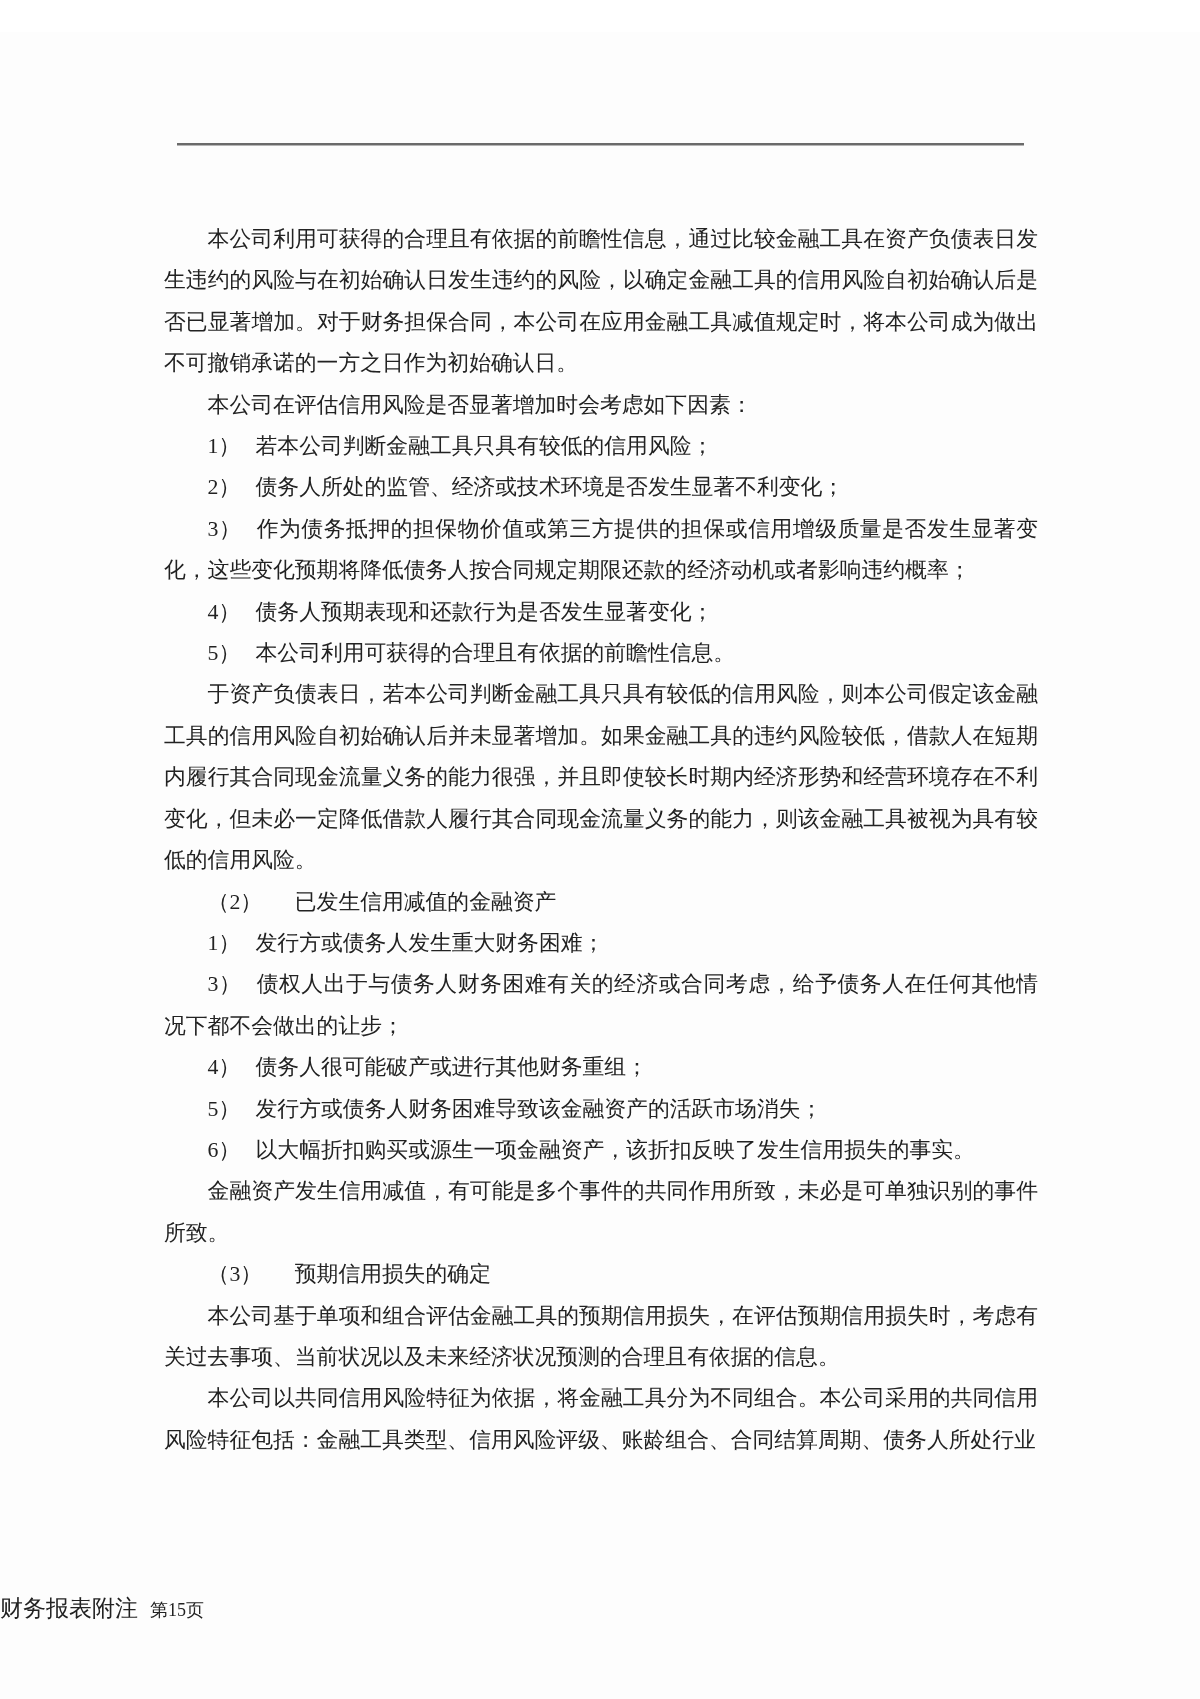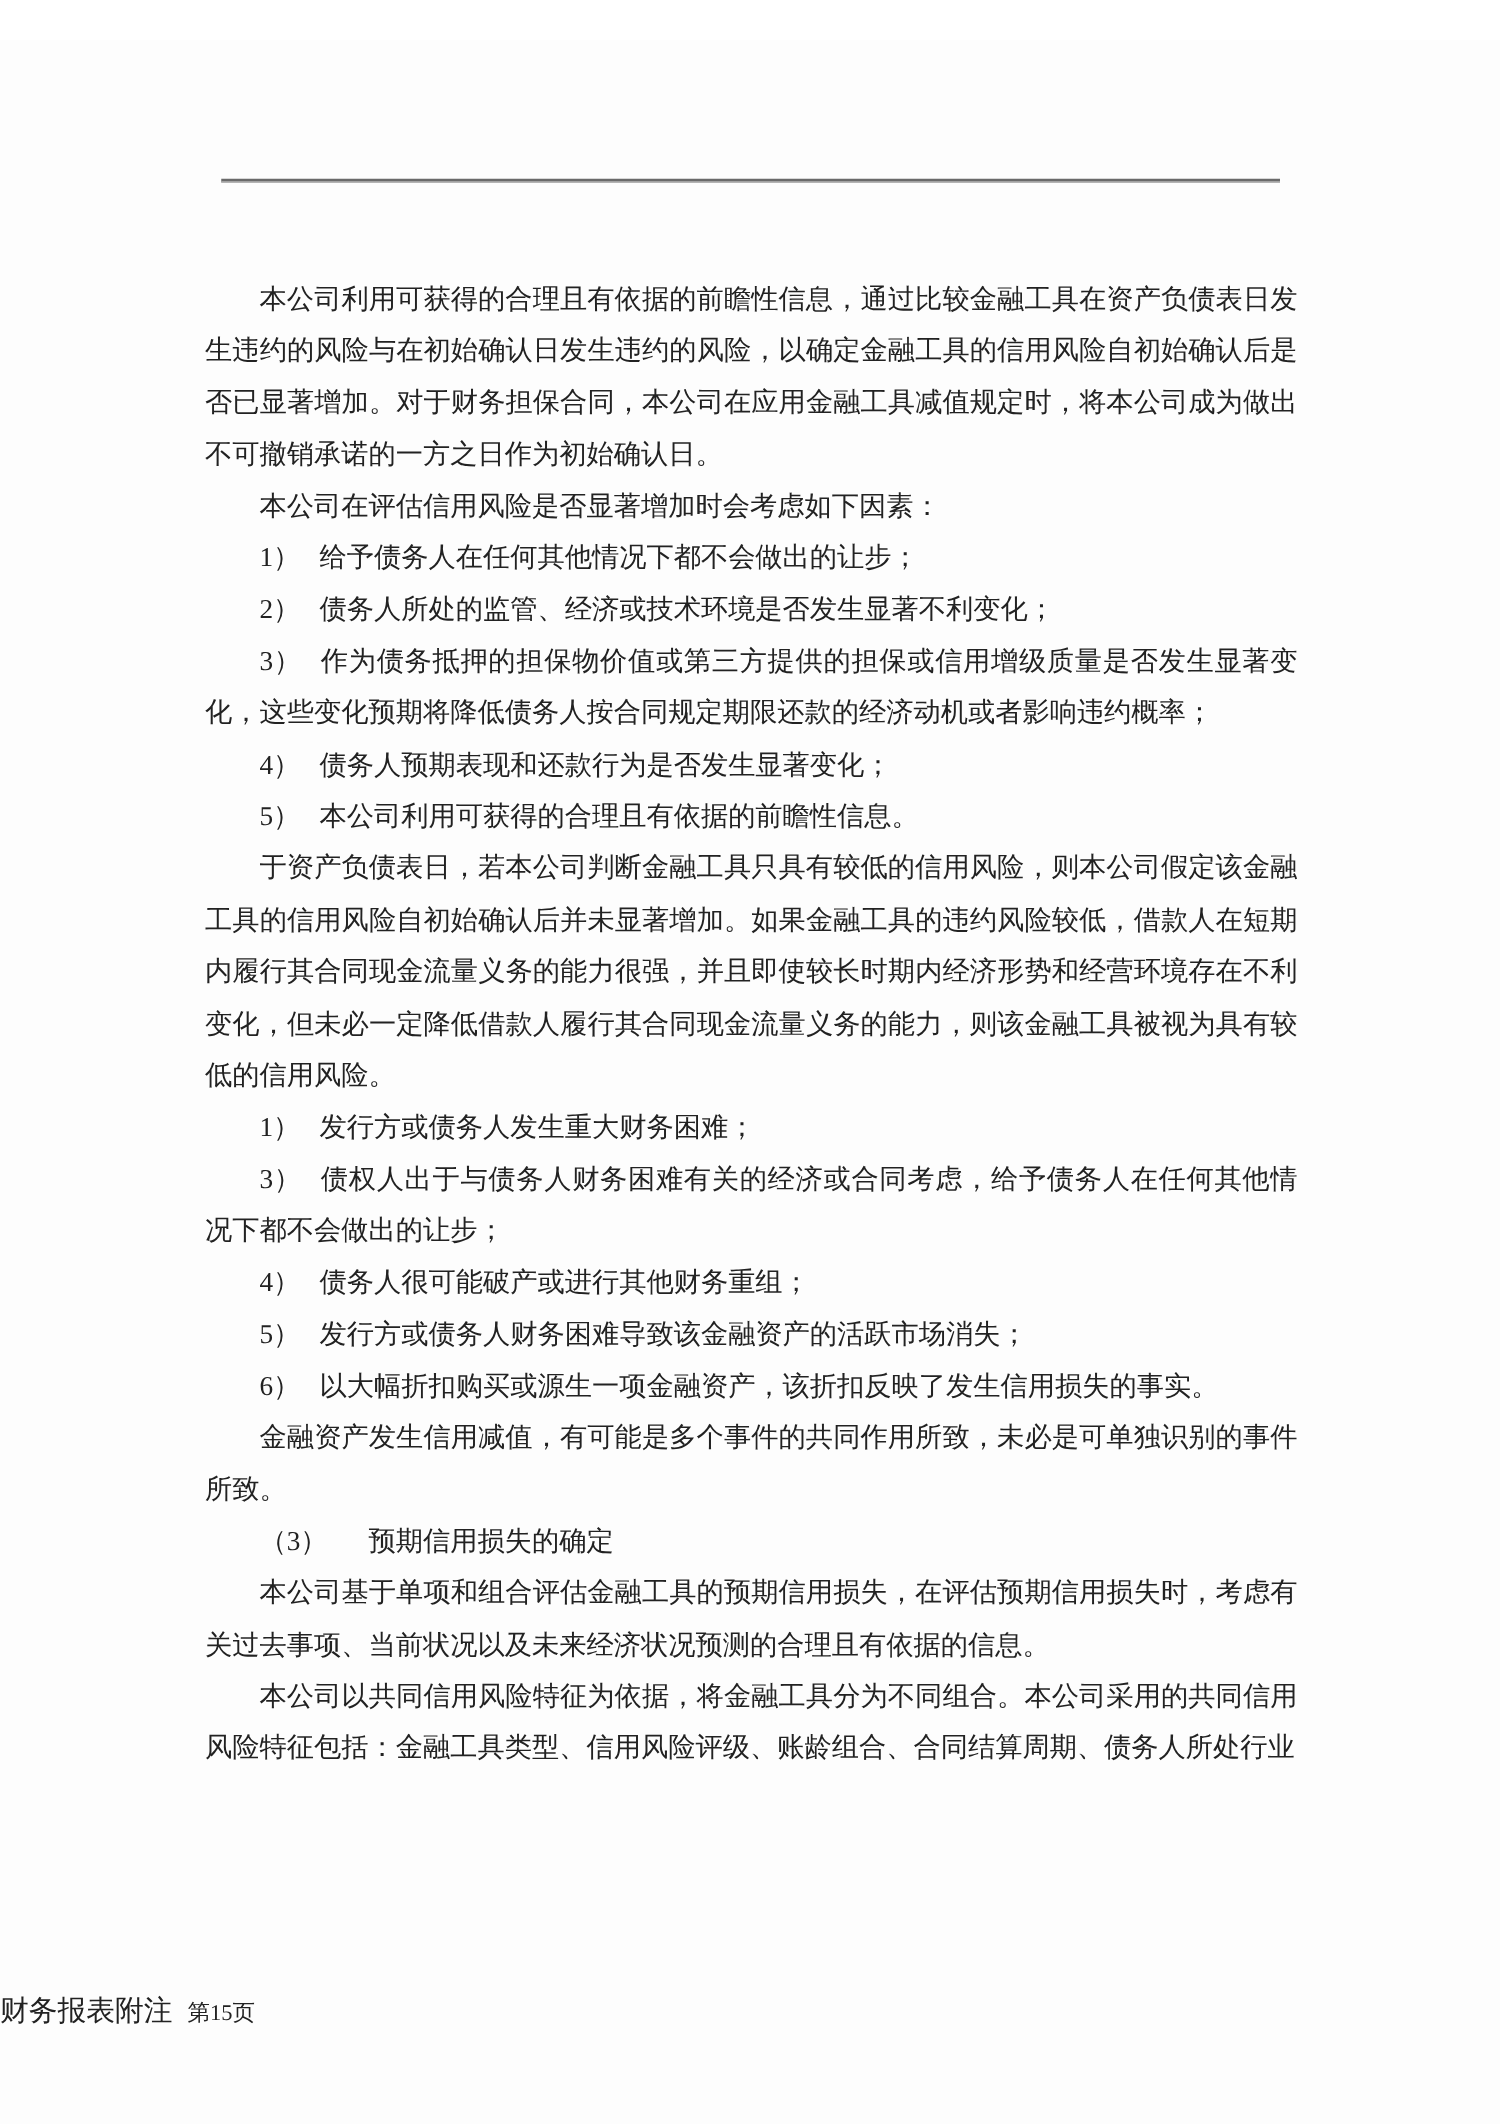--- a/index.html
+++ b/index.html
@@ -52,26 +52,27 @@
   .footer-page { font-size: 18px; margin-left: 12px; }
 </style>
 </head>
 <body>
 
 <div class="page">
   <div class="header-rule"></div>
   <div class="body-text" id="doc-body">
       <p class="block para">本公司利用可获得的合理且有依据的前瞻性信息，通过比较金融工具在资产负债表日发生违约的风险与在初始确认日发生违约的风险，以确定金融工具的信用风险自初始确认后是否已显著增加。对于财务担保合同，本公司在应用金融工具减值规定时，将本公司成为做出不可撤销承诺的一方之日作为初始确认日。</p>
       <p class="block para">本公司在评估信用风险是否显著增加时会考虑如下因素：</p>
-      <p class="block item"><span class="num">1）</span><span>给予债务人在任何其他情况下都不会做出的让步；</span></p>
+      <p class="block item"><span class="num">1）</span><span>若本公司判断金融工具只具有较低的信用风险；</span></p>
       <p class="block item"><span class="num">2）</span><span>债务人所处的监管、经济或技术环境是否发生显著不利变化；</span></p>
       <p class="block item"><span class="num">3）</span><span>作为债务抵押的担保物价值或第三方提供的担保或信用增级质量是否发生显著变化，这些变化预期将降低债务人按合同规定期限还款的经济动机或者影响违约概率；</span></p>
       <p class="block item"><span class="num">4）</span><span>债务人预期表现和还款行为是否发生显著变化；</span></p>
       <p class="block item"><span class="num">5）</span><span>本公司利用可获得的合理且有依据的前瞻性信息。</span></p>
       <p class="block para">于资产负债表日，若本公司判断金融工具只具有较低的信用风险，则本公司假定该金融工具的信用风险自初始确认后并未显著增加。如果金融工具的违约风险较低，借款人在短期内履行其合同现金流量义务的能力很强，并且即使较长时期内经济形势和经营环境存在不利变化，但未必一定降低借款人履行其合同现金流量义务的能力，则该金融工具被视为具有较低的信用风险。</p>
+      <p class="block heading"><span class="num">（2）</span><span>已发生信用减值的金融资产</span></p>
       <p class="block item"><span class="num">1）</span><span>发行方或债务人发生重大财务困难；</span></p>
       <p class="block item"><span class="num">3）</span><span>债权人出于与债务人财务困难有关的经济或合同考虑，给予债务人在任何其他情况下都不会做出的让步；</span></p>
       <p class="block item"><span class="num">4）</span><span>债务人很可能破产或进行其他财务重组；</span></p>
       <p class="block item"><span class="num">5）</span><span>发行方或债务人财务困难导致该金融资产的活跃市场消失；</span></p>
       <p class="block item"><span class="num">6）</span><span>以大幅折扣购买或源生一项金融资产，该折扣反映了发生信用损失的事实。</span></p>
       <p class="block para">金融资产发生信用减值，有可能是多个事件的共同作用所致，未必是可单独识别的事件所致。</p>
       <p class="block heading"><span class="num">（3）</span><span>预期信用损失的确定</span></p>
       <p class="block para">本公司基于单项和组合评估金融工具的预期信用损失，在评估预期信用损失时，考虑有关过去事项、当前状况以及未来经济状况预测的合理且有依据的信息。</p>
       <p class="block para">本公司以共同信用风险特征为依据，将金融工具分为不同组合。本公司采用的共同信用风险特征包括：金融工具类型、信用风险评级、账龄组合、合同结算周期、债务人所处行业</p>
     </div>

